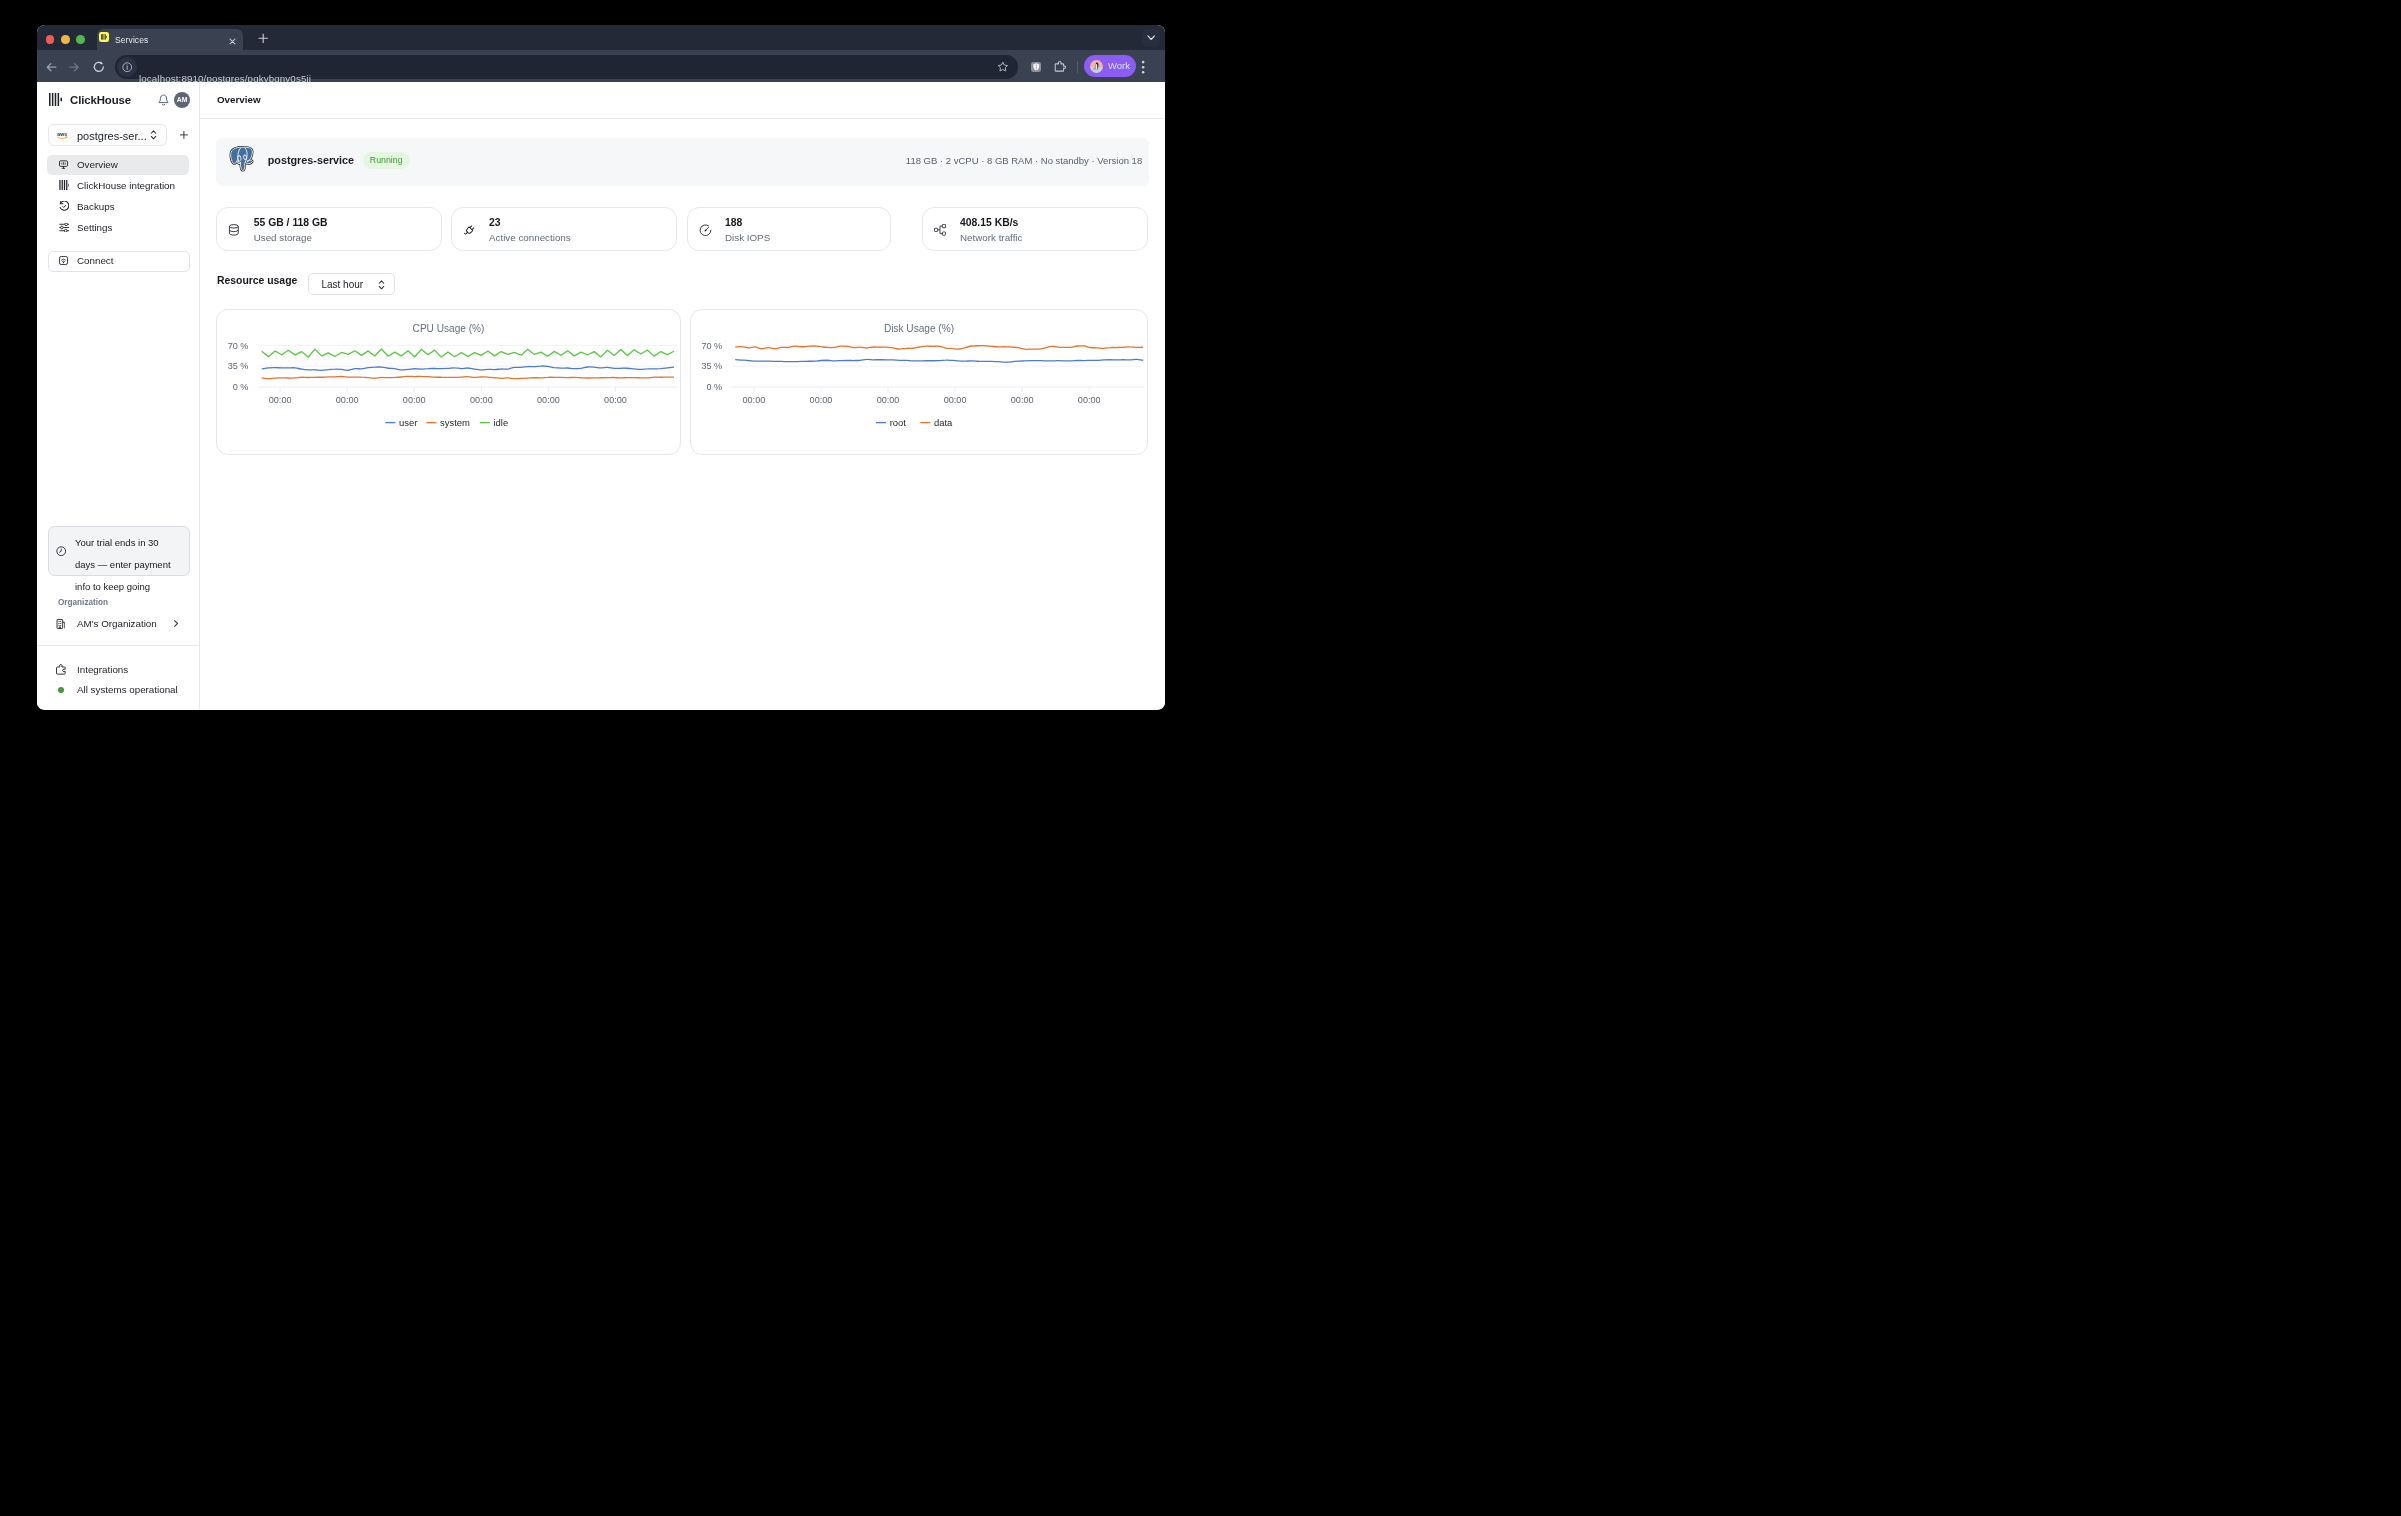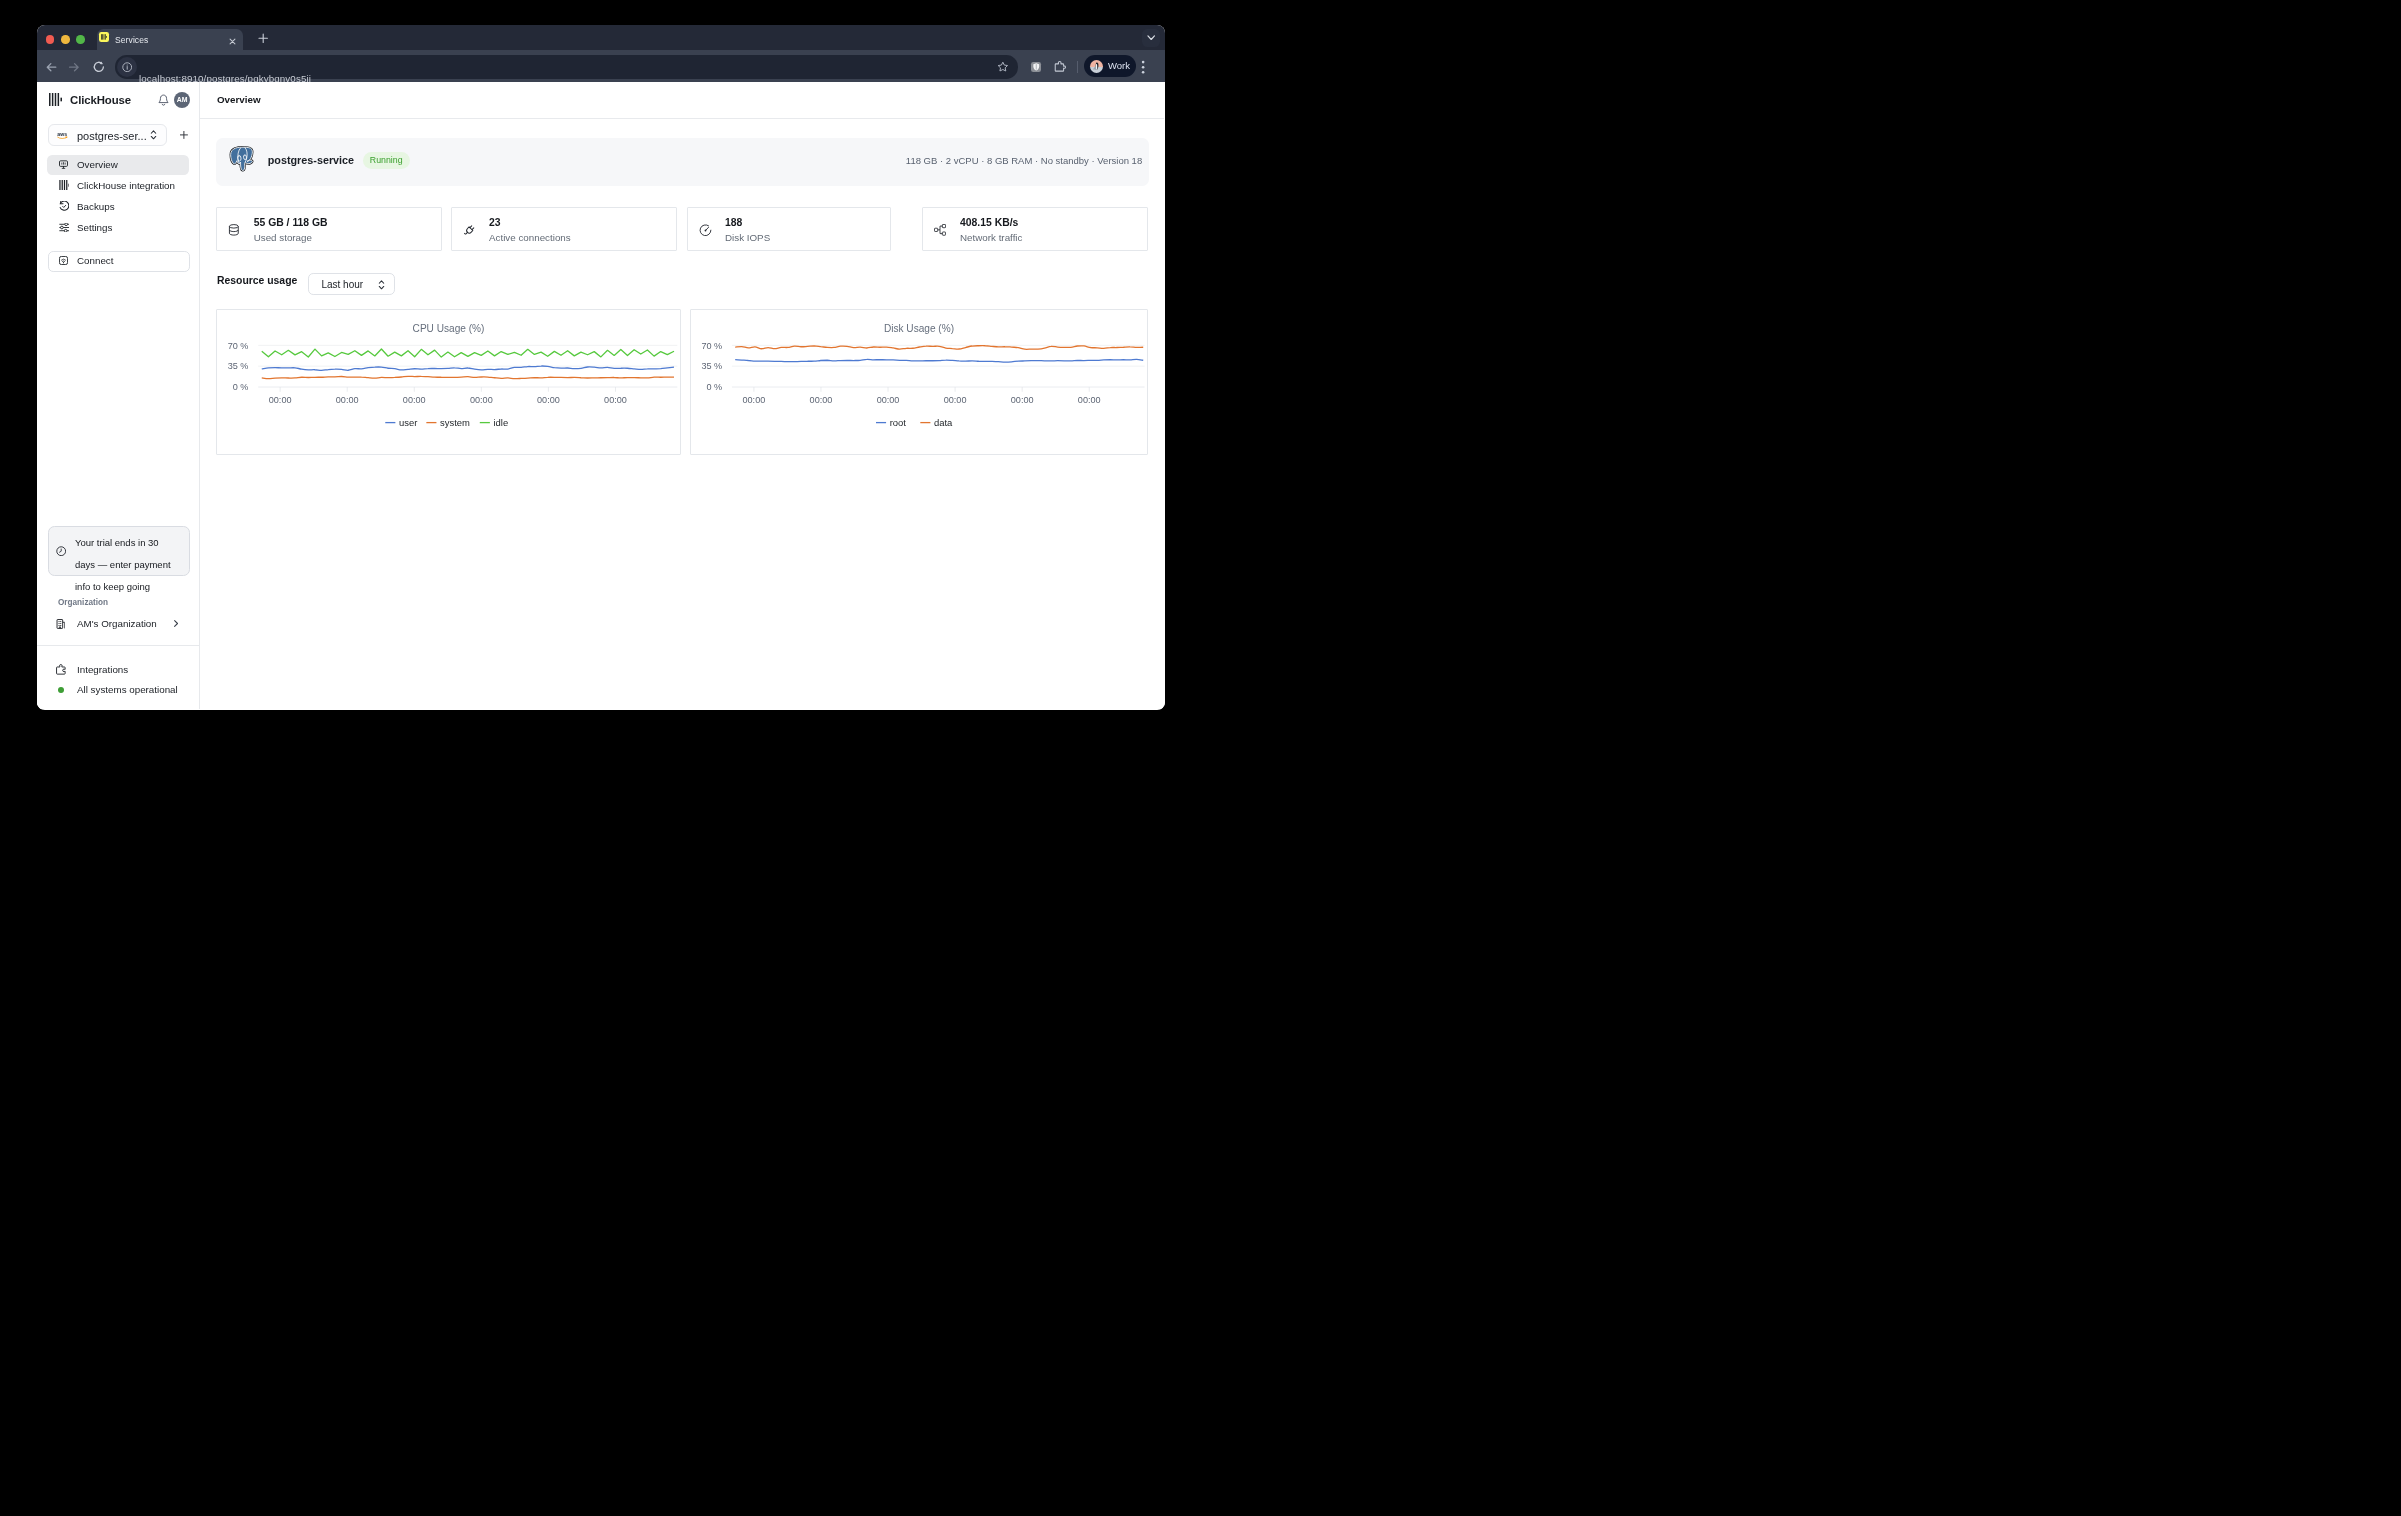--- a/index.html
+++ b/index.html
@@ -9,29 +9,29 @@
   .strip { position:absolute; left:0; top:0; width:1128px; height:25.4px; background:#242937; }
   .toolbar { position:absolute; left:0; top:25.4px; width:1128px; height:32px; background:#3a4150; }
   .light { position:absolute; top:10px; width:8.5px; height:8.5px; border-radius:50%; }
   .tab { position:absolute; left:60px; top:3.9px; width:146px; height:21.5px; background:#3a4150; border-radius:6.5px 6.5px 0 0; }
   .tab-title { position:absolute; left:18px; top:6.2px; font-size:8.5px; color:#e6e9ee; letter-spacing:0.1px; }
   .favicon { position:absolute; left:2px; top:3.6px; width:9.8px; height:9.8px; background:#fbf75c; border-radius:2.3px; }
   .chev-btn { position:absolute; left:1105px; top:4.2px; width:18px; height:18px; border-radius:5.2px; background:#282e3d; }
   .urlpill { position:absolute; left:78px; top:30px; width:903px; height:23.5px; border-radius:11.7px; background:#1f2533; }
   .urlchip { position:absolute; left:1.6px; top:1.6px; width:20px; height:20px; border-radius:50%; background:#2c3243; }
   .urltext { position:absolute; left:24px; top:5.9px; font-size:9.8px; color:#c9cdd5; letter-spacing:0.1px;margin-top:12px; }
-  .workpill { position:absolute; left:1047px; top:30px; width:52px; height:22px; border-radius:11px; background:#0f172a; }
+  .workpill { position:absolute; left:1047px; top:30px; width:52px; height:22px; border-radius:11px; background:#8b5cf6; }
   .content { position:absolute; left:0; top:57px; width:1128px; height:627px; background:#fff; }
   .sidebar { position:absolute; left:0; top:0; width:163px; height:627px; border-right:0.7px solid #e7e9ec; background:#fff; }
   .main { position:absolute; left:163px; top:0; width:964px; height:627px; }
   .navtext { font-size:9.8px; color:#1a1e24; }
   .selbox { position:absolute; left:11px; top:42px; width:119px; height:21.5px; border:0.7px solid #e6e8ec; border-radius:5.9px; background:#fdfdfe; }
   .connectbox { position:absolute; left:10.8px; top:169px; width:142px; height:20.6px; border:0.7px solid #dfe2e7; border-radius:5.2px; }
   .trialbox { position:absolute; left:10.8px; top:444px; width:142px; height:50px; border:0.7px solid #d9dce2; border-radius:6.5px; background:#f3f4f6; }
-  .card { position:absolute; border:0.7px solid #e4e7eb; border-radius:1px; background:#fff; }
+  .card { position:absolute; border:0.7px solid #e4e7eb; border-radius:12px; background:#fff; }
   .hero { position:absolute; left:179px; top:114px; width:933px; height:48px; border-radius:6.5px; background:#f6f7f9; }
   .statval { font-size:10.4px; font-weight:bold; color:#16191e; }
   .statlab { font-size:9.8px; color:#636b76; }
   .runpill { position:absolute; left:325px; top:128px; width:47px; height:16.3px; border-radius:8.5px; background:#e7f6e2; color:#3ba02e; font-size:8.8px; text-align:center; line-height:16.3px; }
 </style>
 </head>
 <body>
 <div class="win">
 
   <div class="strip"></div>

